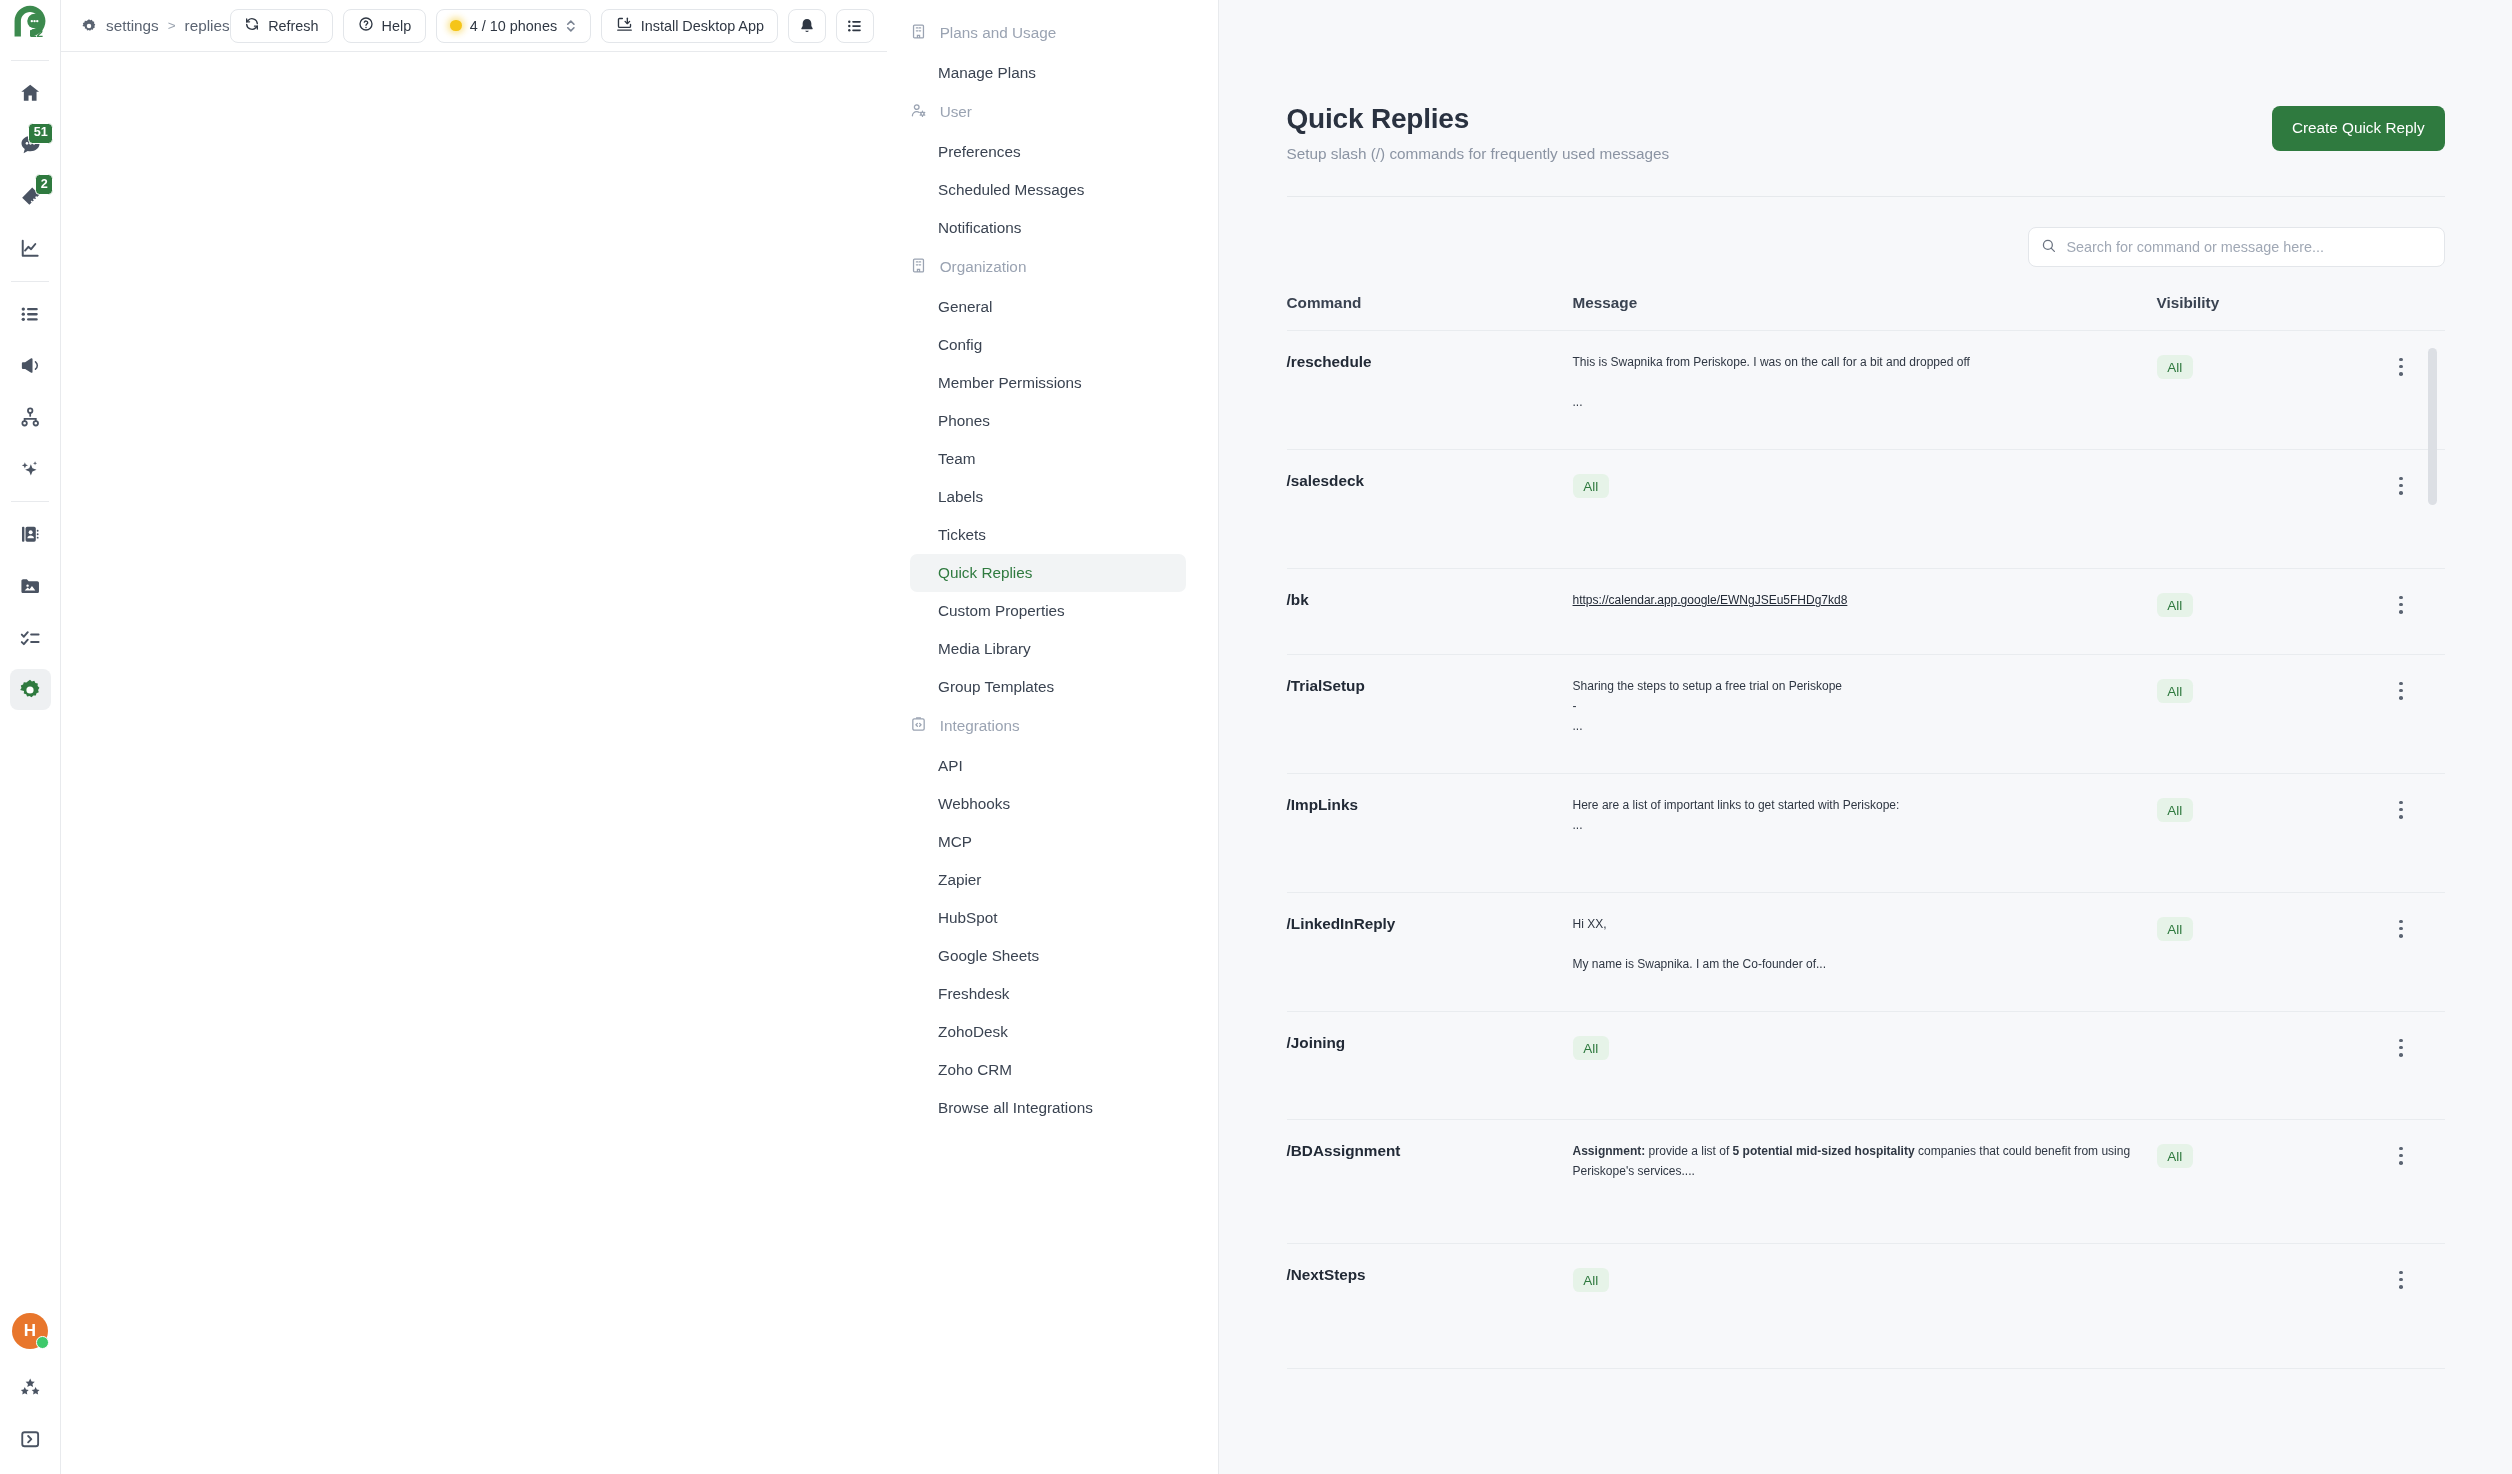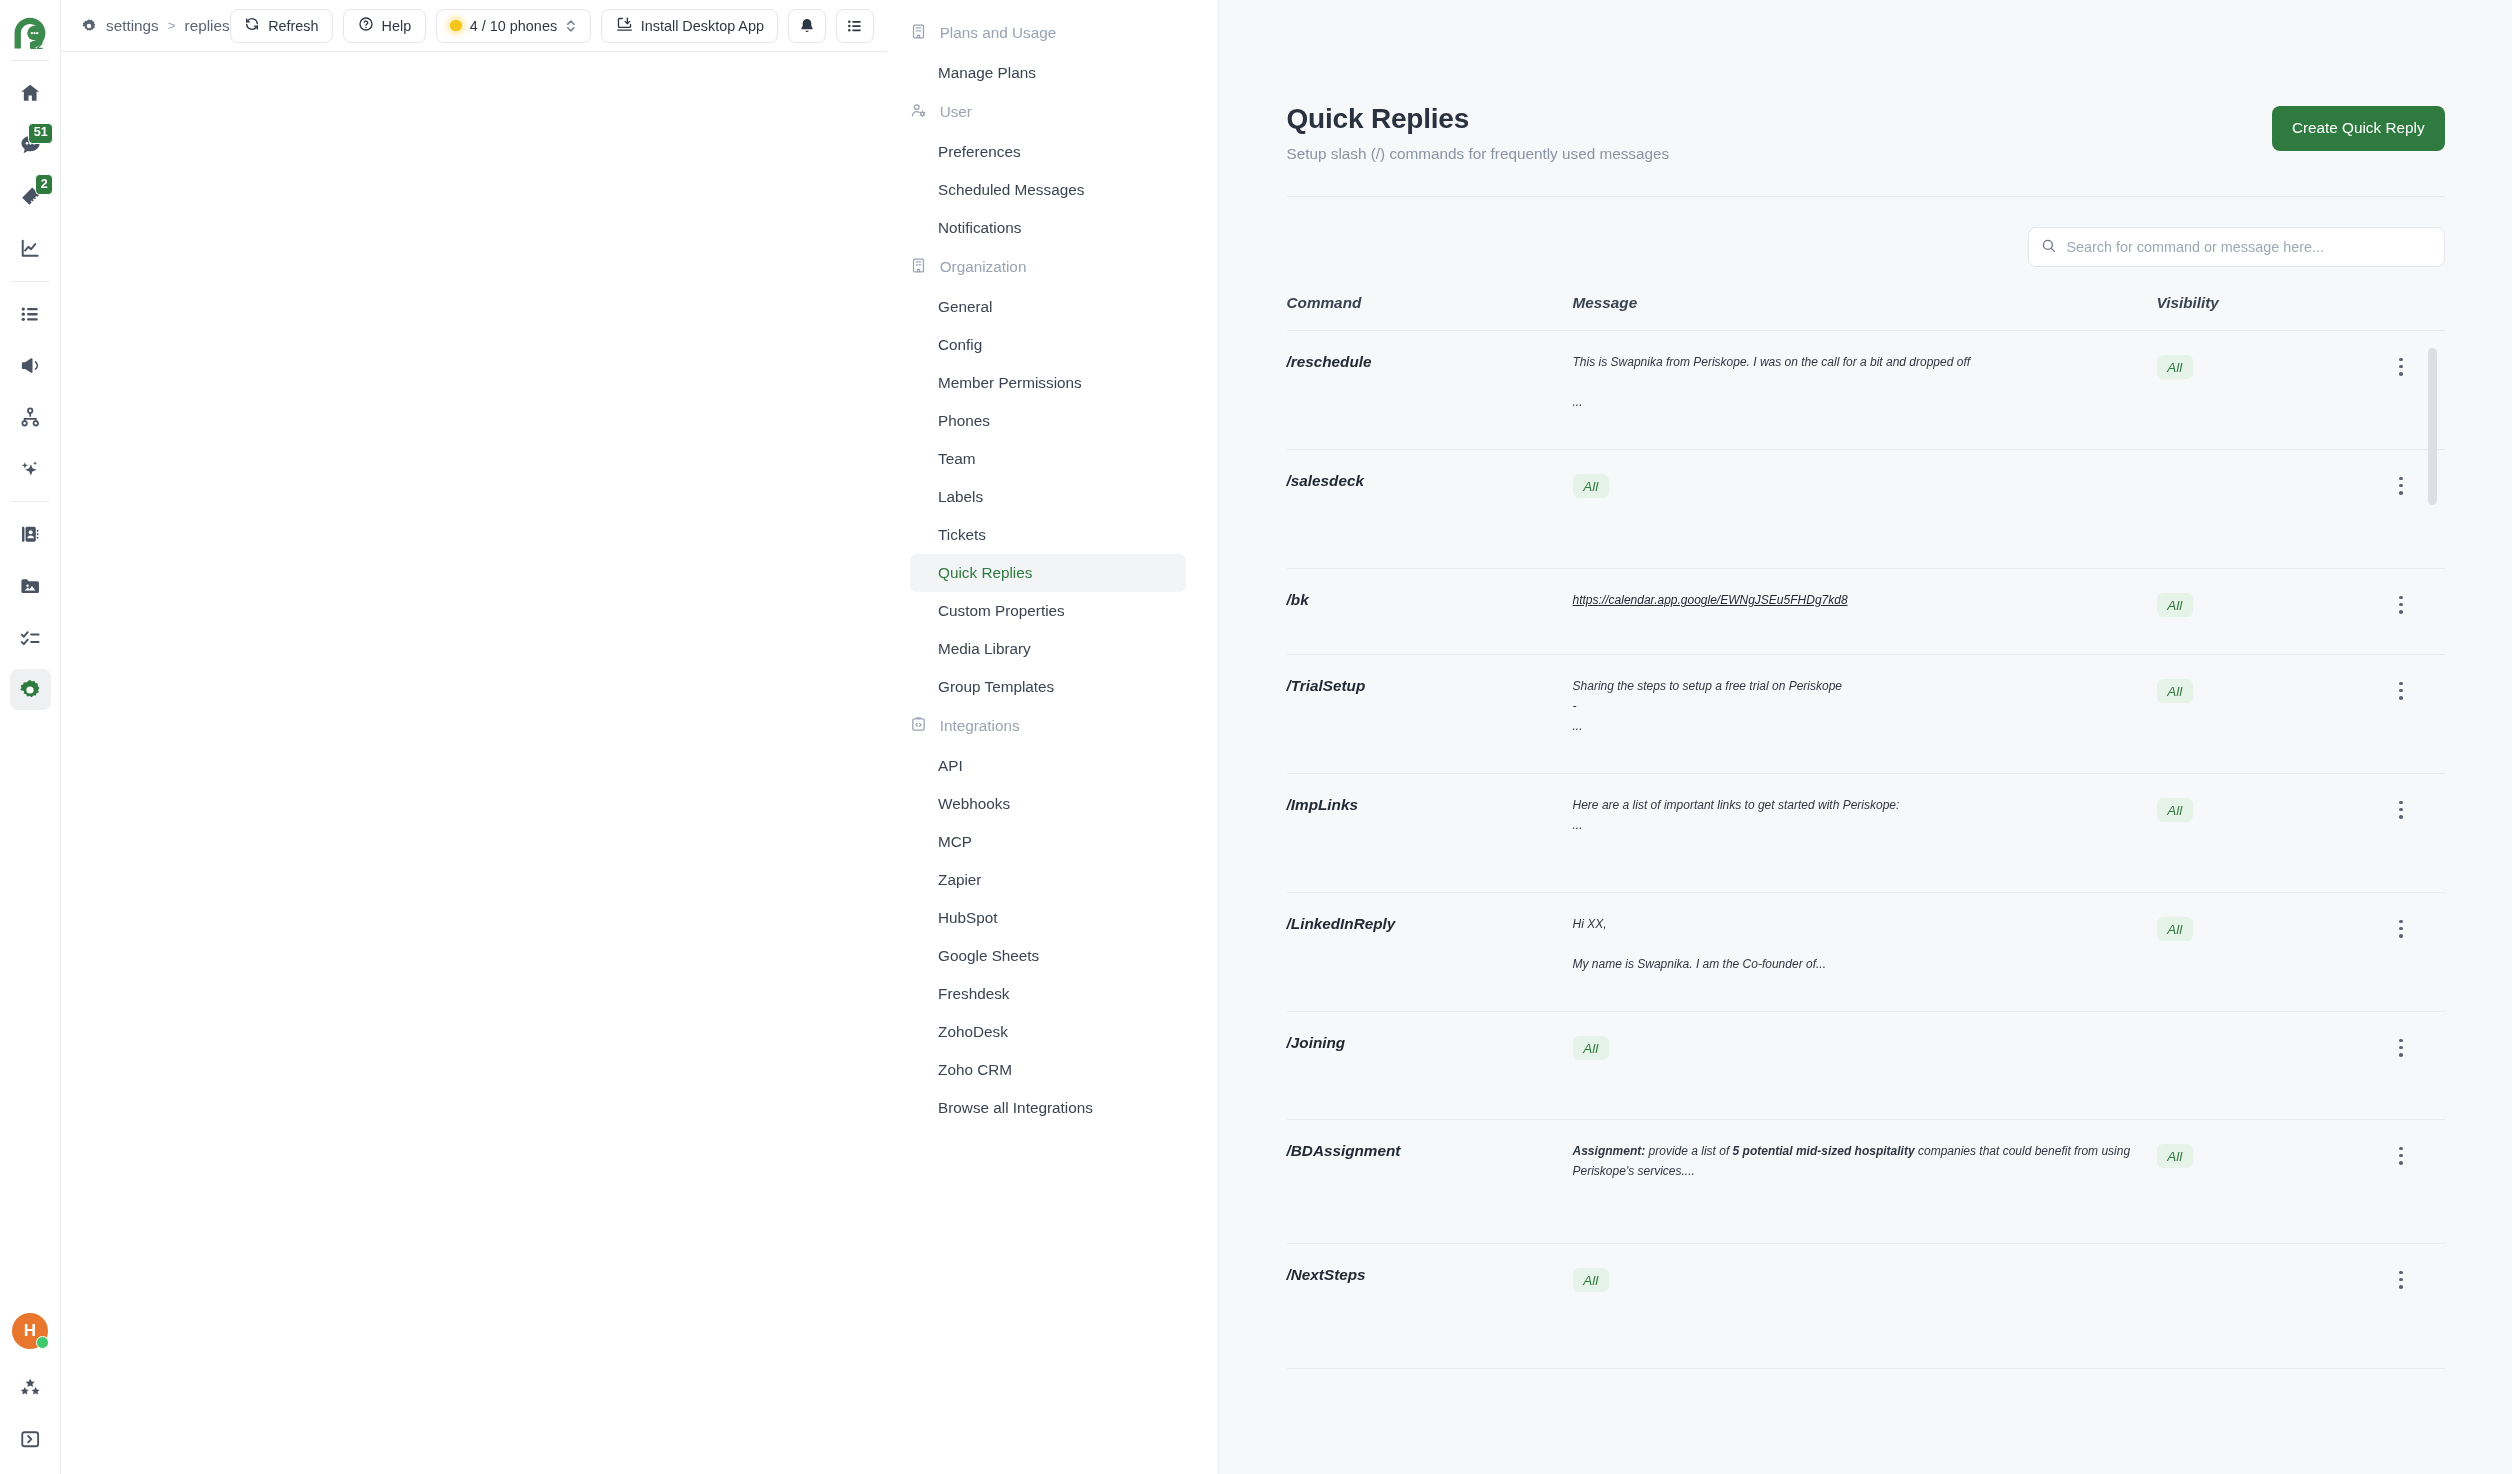--- a/index.html
+++ b/index.html
@@ -15,21 +15,21 @@
   
   .rail {
     width: 61px; min-width: 61px; height: 1474px;
     background: #ffffff;
     border-right: 0.9px solid #e8eaed;
     display: flex; flex-direction: column; align-items: center;
     position: relative;
   }
   .rail-logo {
     width: 61px; height: 52px;
-    display: flex; align-items: flex-end; justify-content: center;
+    display: flex; align-items: flex-start; justify-content: center;
     margin-top: 1.8px;
   }
   .rail-sep { width: 38px; height: 0.9px; background: #e8eaed; margin: 6.3px 0; }
   .rail-btn {
     width: 41px; height: 41px; border-radius: 8px;
     display: flex; align-items: center; justify-content: center;
     position: relative; margin: 5.4px 0; cursor: pointer;
   }
   .rail-btn svg { display: block; }
   .rail-btn.active { background: #eef0f2; }
@@ -138,21 +138,21 @@
     display: flex; align-items: center; gap: 10px; padding: 0 12.6px;
   }
   .search-box input {
     border: none; outline: none; flex: 1;
     font-size: 14.4px; color: #2f3743; background: transparent;
     font-family: inherit;
   }
   .search-box input::placeholder { color: #a0a8b5; }
 
   
-  .tbl { margin-top: 27px; position: relative; font-style: italic; }
+  .tbl { margin-top: 27px; position: relative; }
   .tbl-head { display: flex; padding: 0 0 18px 0; }
   .th { font-size: 15.3px; font-weight: 700; color: #3a4351; }
   .col-cmd { width: 286px; min-width: 286px; }
   .col-msg { width: 584px; min-width: 584px; }
   .col-vis { width: 207px; min-width: 207px; }
   .col-act { flex: 1; }
 
   .tbl-body { position: relative; }
   .trow {
     display: flex; align-items: flex-start;

